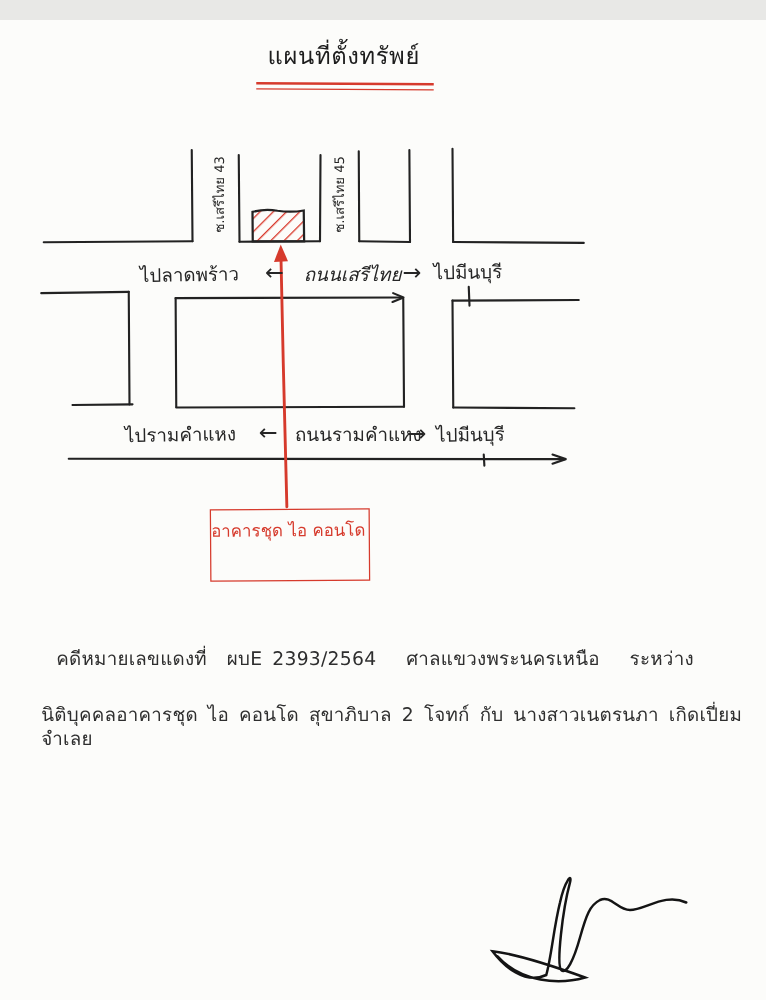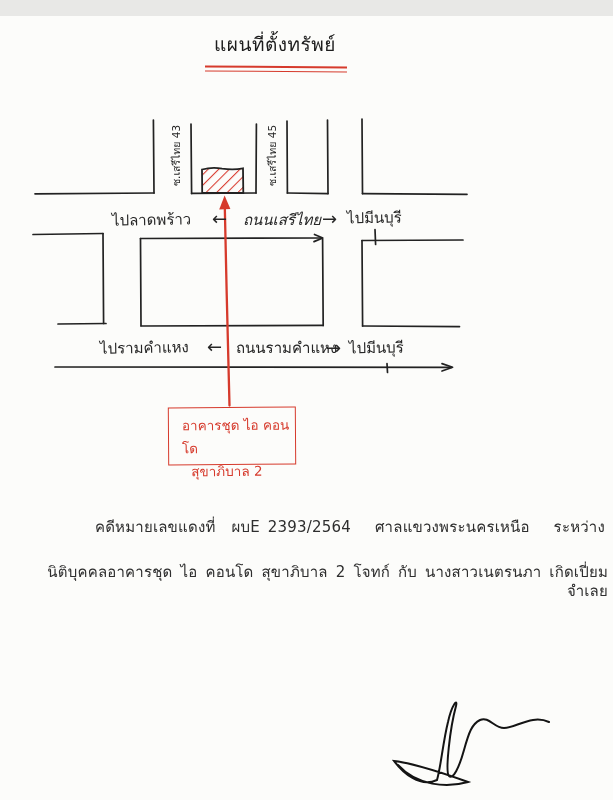--- a/index.html
+++ b/index.html
@@ -17,21 +17,20 @@
     overflow:hidden;
   }
   .abs{position:absolute;}
   .hand{
     color:#2b2b2b;
     font-size:15px;
     line-height:1.25;
     letter-spacing:.2px;
     word-spacing:3px;
     white-space:pre-wrap;
-    text-align:right;
   }
   .title{
     left:190px;top:13px;width:170px;
     text-align:center;
     font-size:19px;
     color:#1d1d1d;
     letter-spacing:.5px;
   }
   .title-underline{
     left:205px;top:50px;width:142px;height:3px;
@@ -48,21 +47,21 @@
     white-space:nowrap;
   }
   .map-label{ font-size:15px; color:#262626; white-space:nowrap;}
   .arrow-glyph{ font-size:18px; color:#262626; line-height:1;}
   .callout{
     left:168px;top:391px;width:128px;height:58px;
     border:1.7px solid var(--red);
     transform:rotate(-.4deg);
     color:var(--red);
     font-size:13.5px;
-    padding:6px 0 0 13px;
+    padding:6px 0 0 0;
     box-sizing:border-box;
     line-height:1.7;
   }
   .callout .l2{ padding-left:9px; display:block;}
   .case-line{ color:#2e2e2e; }
   .case-1{ left:45px; top:502px; width:560px;}
   .case-2{ left:33px; top:547px; width:575px;}
   svg .ink{ stroke:#222; stroke-width:1.7; fill:none; stroke-linecap:round; stroke-linejoin:round;}
   svg .redline{ stroke:var(--red); fill:none; stroke-linecap:round;}
 </style>
@@ -145,19 +144,18 @@
   <div class="abs map-label" style="left:347px;top:190px;transform:rotate(-1deg);">ไปมีนบุรี</div>
 
   <div class="abs map-label" style="left:100px;top:320px;transform:rotate(-1deg);">ไปรามคำแหง</div>
   <div class="abs arrow-glyph" style="left:207px;top:322px;">←</div>
   <div class="abs map-label" style="left:236px;top:320px;">ถนนรามคำแหง</div>
   <div class="abs arrow-glyph" style="left:326px;top:323px;">→</div>
   <div class="abs map-label" style="left:349px;top:320px;transform:rotate(-1deg);">ไปมีนบุรี</div>
 
   <div class="abs callout">
     <span>อาคารชุด ไอ คอนโด</span>
-    <span class="l2">สุขาภิบาล 2</span>
   </div>
 
   <div class="abs hand case-line case-1">คดีหมายเลขแดงที่  ผบE 2393/2564   ศาลแขวงพระนครเหนือ   ระหว่าง</div>
   <div class="abs hand case-line case-2">นิติบุคคลอาคารชุด ไอ คอนโด สุขาภิบาล 2 โจทก์ กับ นางสาวเนตรนภา เกิดเปี่ยม จำเลย</div>
 
 </div>
 
 </body></html>

